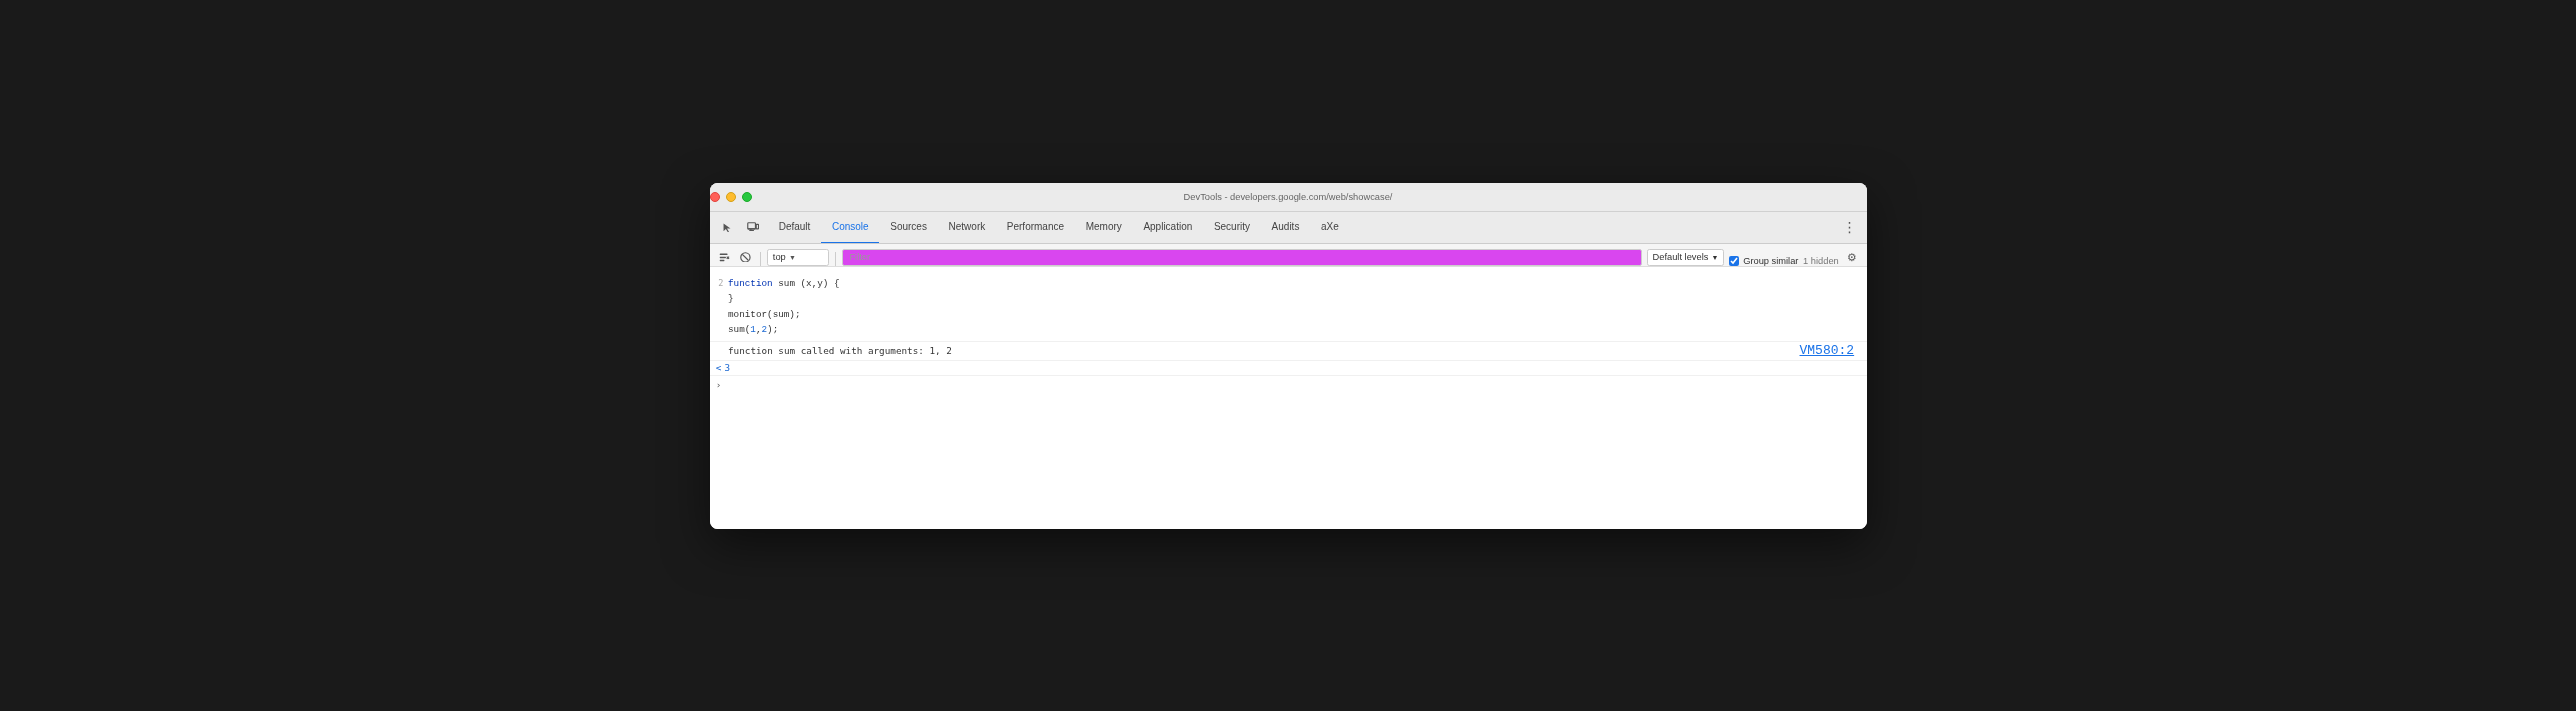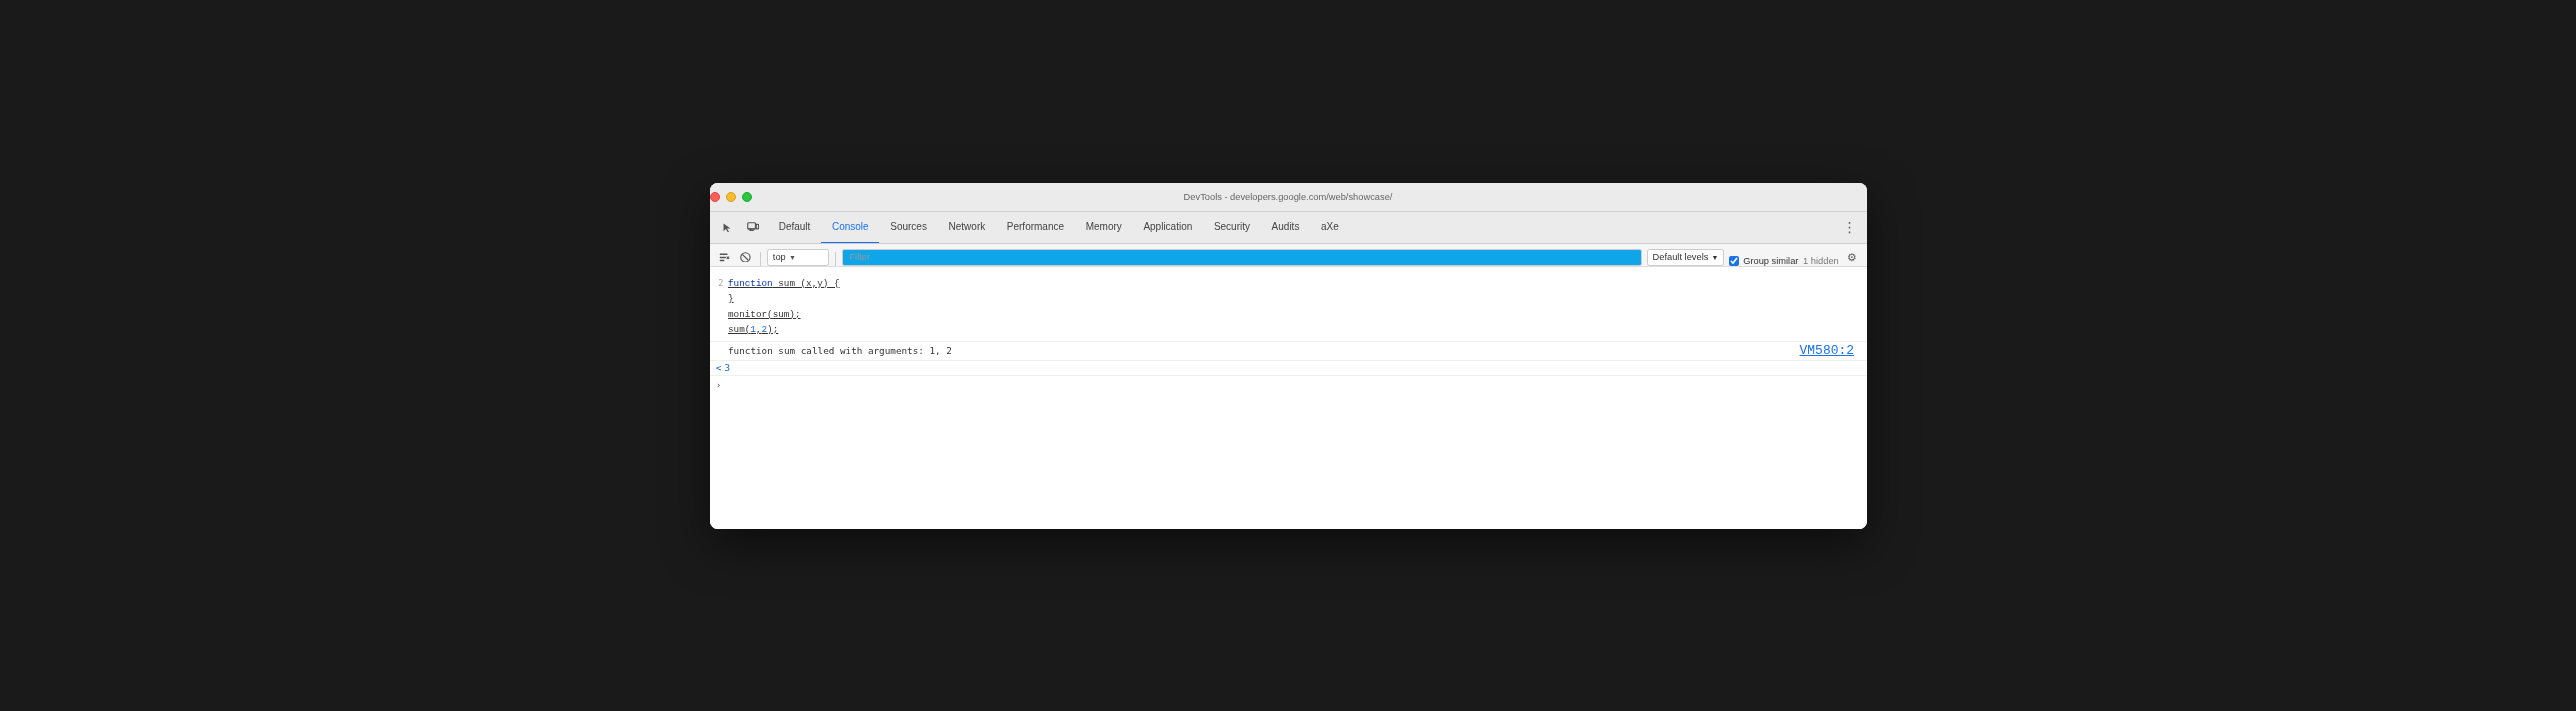--- a/index.html
+++ b/index.html
@@ -163,21 +163,21 @@
     }
 
     .filter-input {
       flex: 1;
       height: 17px;
       border: 0.8px solid #ccc;
       border-radius: 2.3px;
       padding: 0 6.2px;
       font-size: 9.3px;
       color: #333;
-      background: #0ea5e9;
+      background: #d946ef;
       outline: none;
     }
 
     .filter-input::placeholder { color: #999; }
 
     .default-levels {
       display: flex;
       align-items: center;
       gap: 3.1px;
       font-size: 9.3px;
@@ -260,21 +260,20 @@
       align-items: baseline;
       padding: 0 0 0 0;
       line-height: 15.4px;
       min-height: 15.4px;
     }
 
     .code-content {
       flex: 1;
       white-space: pre;
       color: #333;
-      text-decoration: underline;
     }
   </style>
 </head>
 <body>
 
 <div class="window">
 
   <div class="title-bar">
     <div class="traffic-lights">
       <div class="traffic-light red"></div>

